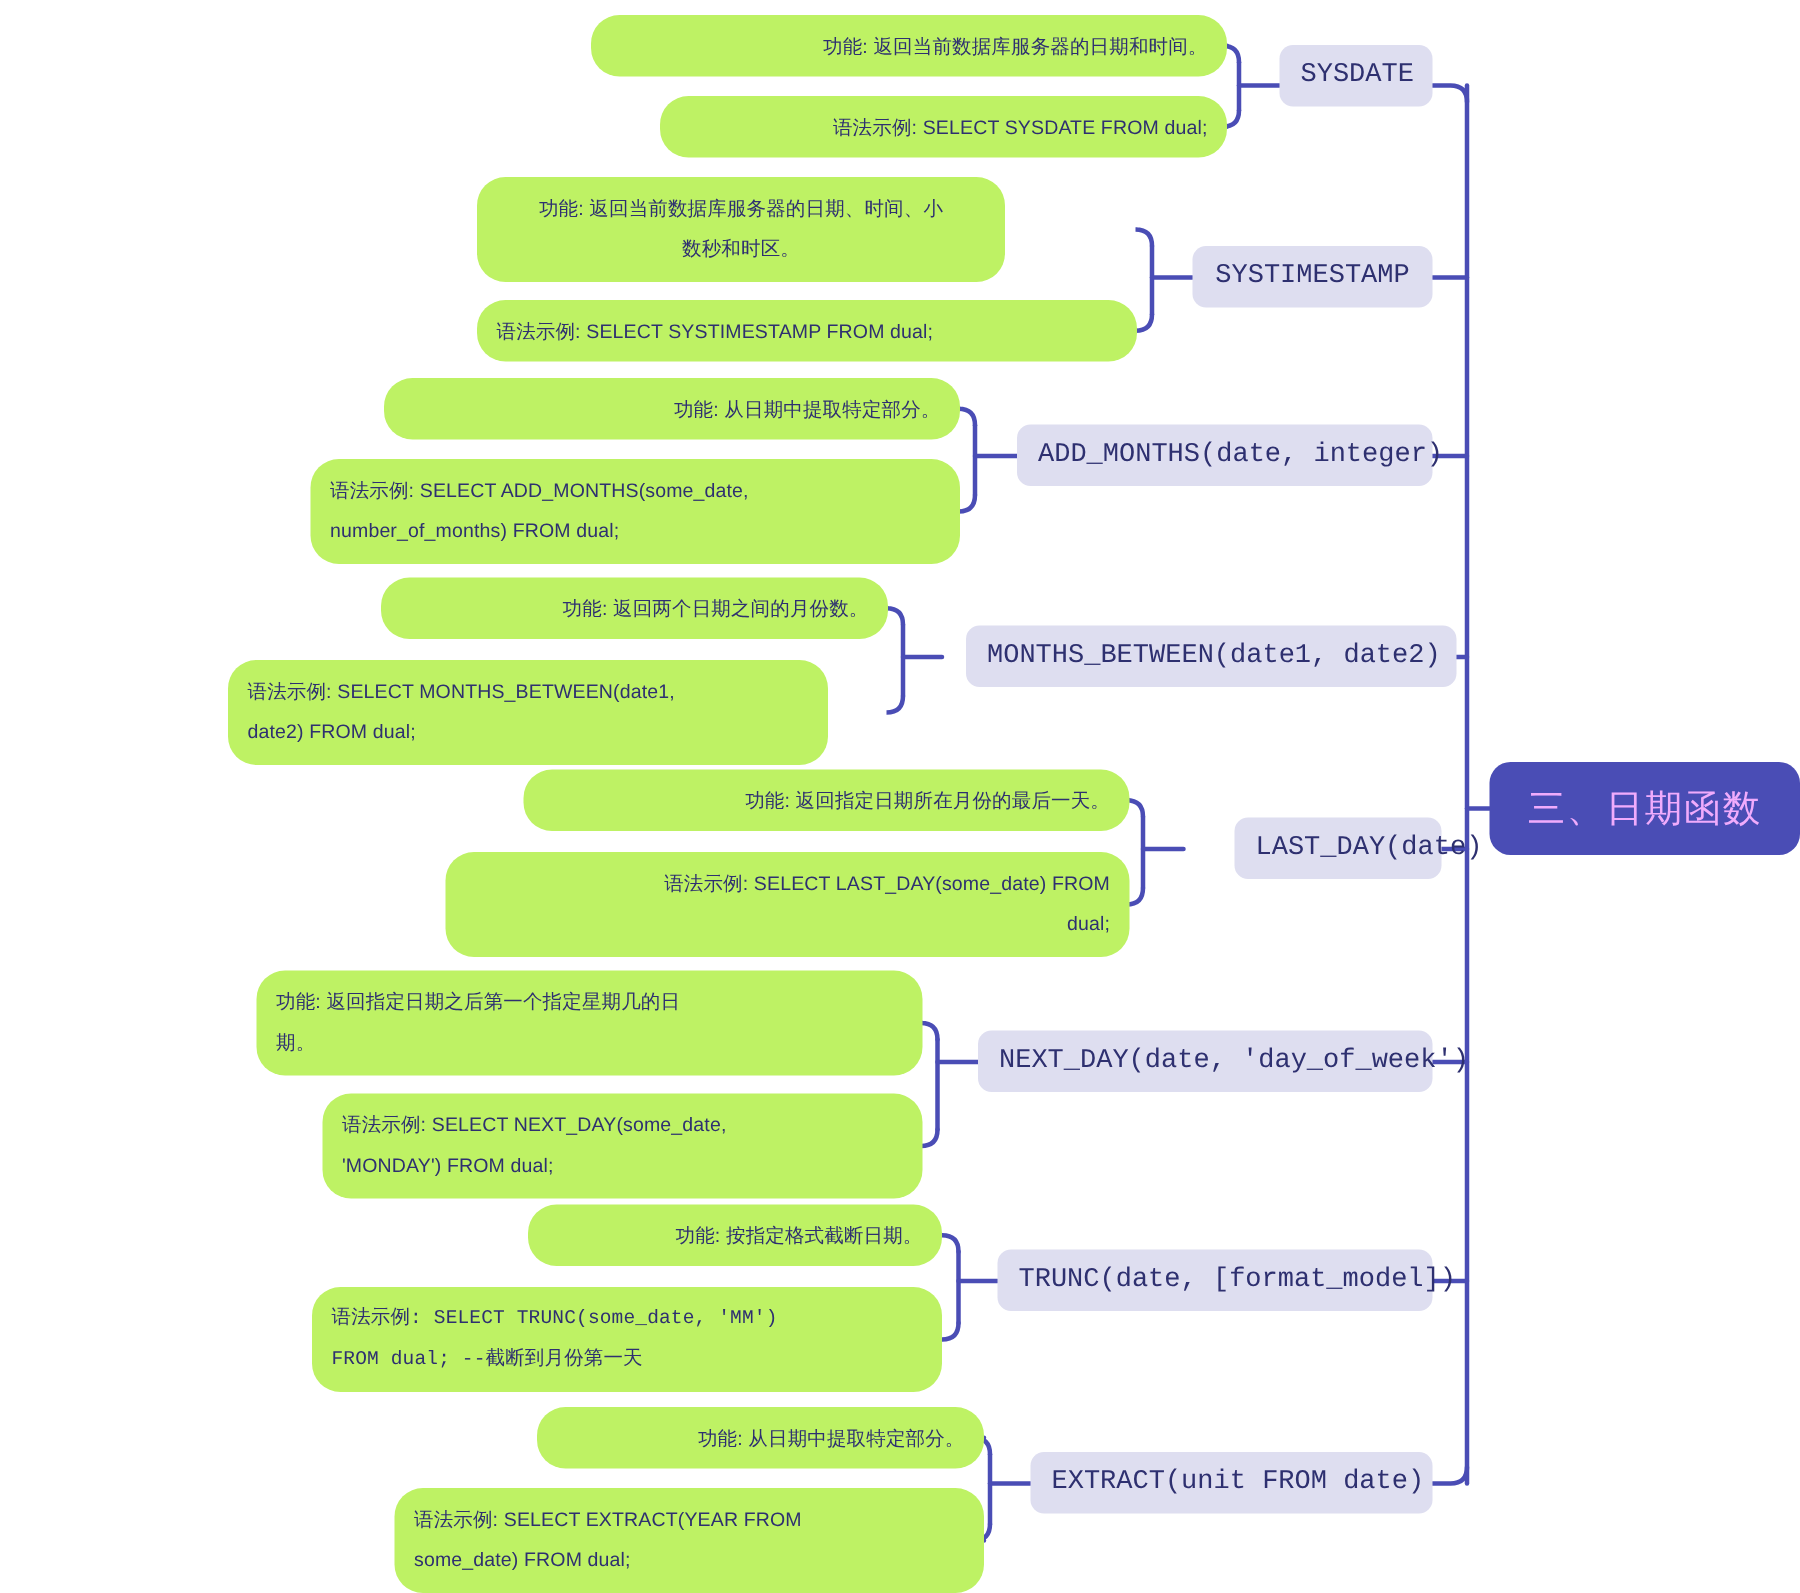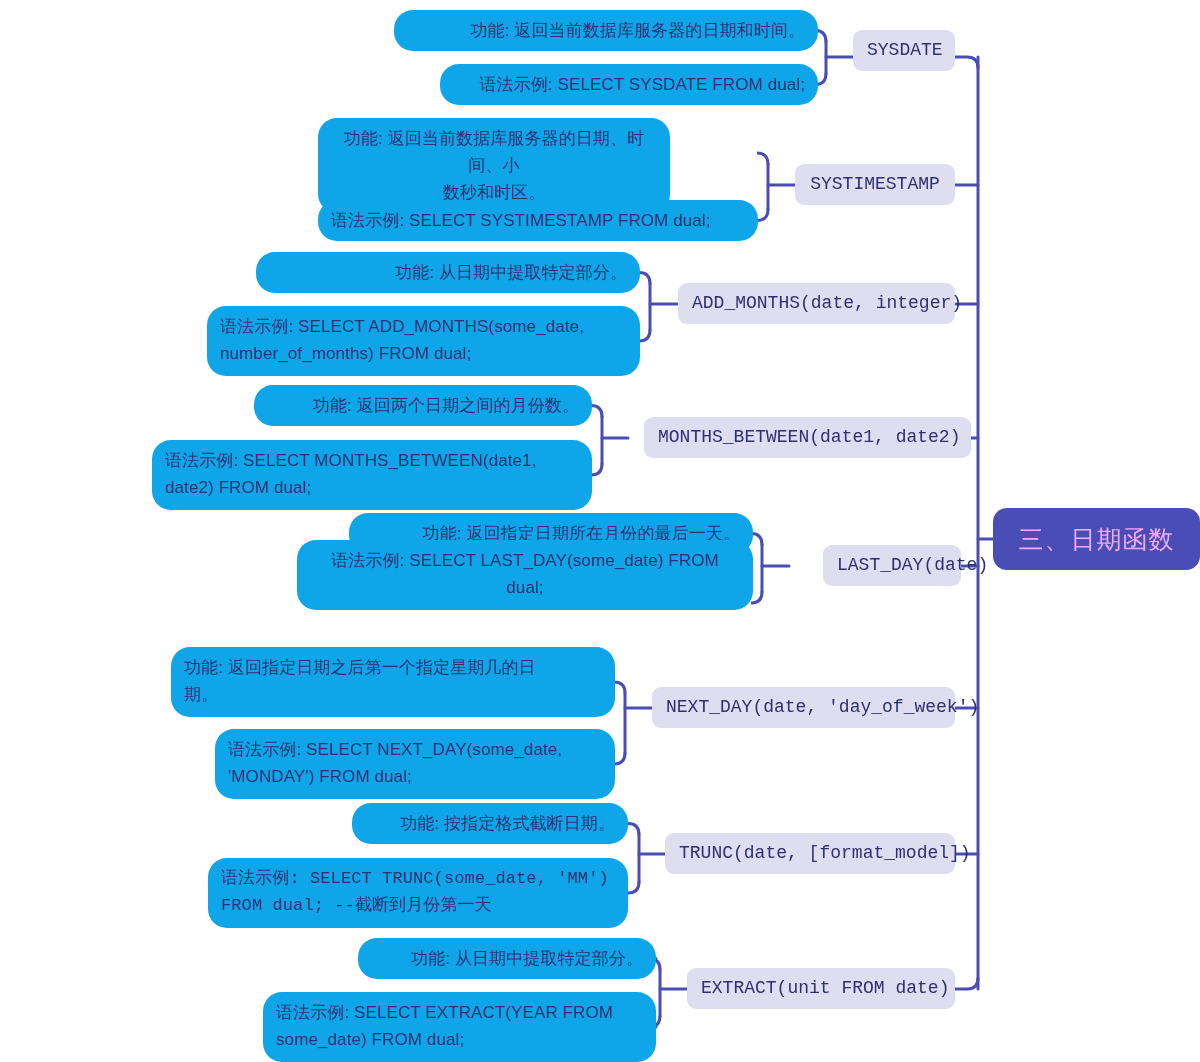--- a/index.html
+++ b/index.html
@@ -23,24 +23,24 @@
     left: 0; top: 0;
     width: 1200px; height: 1062px;
     pointer-events: none;
     z-index: 1;
   }
   
   .node {
     position: absolute;
     box-sizing: border-box;
     z-index: 2;
-    background: #0ea5e9;
+    background: #bef264;
     color: #2e3070;
     border-radius: 19px;
-    font-size: 17px;
+    font-size: 13px;
     line-height: 27px;
     padding: 7px 13px;
     letter-spacing: 0.1px;
     white-space: pre-line;
   }
   .node.right  { text-align: right; }
   .node.left   { text-align: left; }
 
   .func {
     position: absolute;
@@ -129,26 +129,26 @@
 数秒和时区。</div>
   <div class="node left" style="left: 318px; top: 200px; width: 440px; min-height: 41px; text-align: left;">语法示例: SELECT SYSTIMESTAMP FROM dual;</div>
   <div class="func" style="left: 795px; top: 164px; width: 160px; min-height: 41px;">SYSTIMESTAMP</div>
 
   <div class="node right" style="left: 256px; top: 252px; width: 384px; min-height: 41px; text-align: right;">功能: 从日期中提取特定部分。</div>
   <div class="node left" style="left: 207px; top: 306px; width: 433px; min-height: 70px; text-align: left;">语法示例: SELECT ADD_MONTHS(some_date,
 number_of_months) FROM dual;</div>
   <div class="func" style="left: 678px; top: 283px; width: 277px; min-height: 41px;">ADD_MONTHS(date, integer)</div>
 
   <div class="node right" style="left: 254px; top: 385px; width: 338px; min-height: 41px; text-align: right;">功能: 返回两个日期之间的月份数。</div>
-  <div class="node left" style="left: 152px; top: 440px; width: 440px; min-height: 70px; text-align: left;">语法示例: SELECT MONTHS_BETWEEN(date1,
+  <div class="node left" style="left: 152px; top: 440px; width: 400px; min-height: 70px; text-align: left;">语法示例: SELECT MONTHS_BETWEEN(date1,
 date2) FROM dual;</div>
   <div class="func" style="left: 628px; top: 417px; width: 327px; min-height: 41px; margin-left: 16px;">MONTHS_BETWEEN(date1, date2)</div>
 
   <div class="node right" style="left: 349px; top: 513px; width: 404px; min-height: 41px; text-align: right;">功能: 返回指定日期所在月份的最后一天。</div>
-  <div class="node left" style="left: 297px; top: 540px; width: 456px; min-height: 70px; text-align: center;">语法示例: SELECT LAST_DAY(some_date) FROM
+  <div class="node left" style="left: 297px; top: 568px; width: 456px; min-height: 70px; text-align: right;">语法示例: SELECT LAST_DAY(some_date) FROM
 dual;</div>
   <div class="func" style="left: 823px; top: 545px; width: 138px; min-height: 41px;">LAST_DAY(date)</div>
 
   <div class="node left" style="left: 171px; top: 647px; width: 444px; min-height: 70px; text-align: left;">功能: 返回指定日期之后第一个指定星期几的日
 期。</div>
   <div class="node left" style="left: 215px; top: 729px; width: 400px; min-height: 70px; text-align: left;">语法示例: SELECT NEXT_DAY(some_date,
 'MONDAY') FROM dual;</div>
   <div class="func" style="left: 652px; top: 687px; width: 303px; min-height: 41px;">NEXT_DAY(date, 'day_of_week')</div>
 
   <div class="node right" style="left: 352px; top: 803px; width: 276px; min-height: 41px; text-align: right;">功能: 按指定格式截断日期。</div>

